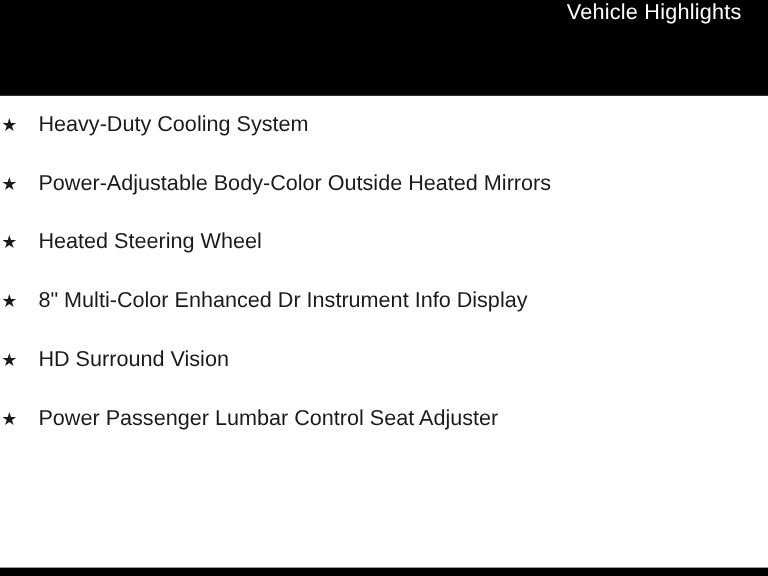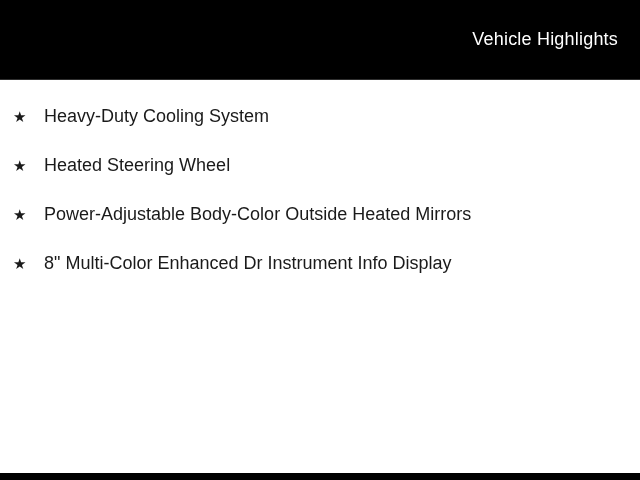--- a/index.html
+++ b/index.html
@@ -10,43 +10,42 @@
     background: #ffffff;
     overflow: hidden;
     font-family: "Liberation Sans", "DejaVu Sans", sans-serif;
   }
   .header {
     position: absolute;
     top: 0; left: 0; right: 0;
     height: 80px;
     background: #000000;
     display: flex;
-    align-items: center;
     justify-content: flex-end;
     padding-right: 22px;
     box-sizing: border-box;
     border-bottom: 1px solid #2e2e2e;
   }
   .header-title {
     color: #ffffff;
     font-size: 18px;
     font-weight: 400;
     letter-spacing: 0.2px;
   }
   .list {
     position: absolute;
     top: 80px; left: 0; right: 0;
     margin: 0;
     padding: 3px 0 0 0;
     list-style: none;
   }
   .item {
     height: 49px;
-    line-height: 67px;
-    padding-left: 13px;
+    line-height: 41px;
+    padding-left: 1px;
     white-space: nowrap;
     font-size: 18px;
     color: #1a1a1a;
   }
   .star {
     display: inline-block;
     width: 17px;
     margin-right: 9px;
     font-size: 15px;
     color: #1a1a1a;
@@ -74,33 +73,41 @@
   </div>
 
   <ul class="list">
   <li class="item">
     <span class="star">★</span>
     <span class="item-label">Heavy-Duty Cooling System</span>
   </li>
 
   <li class="item">
     <span class="star">★</span>
-    <span class="item-label">Heated Steering Wheel</span>
+    <span class="item-label">Power-Adjustable Body-Color Outside Heated Mirrors</span>
   </li>
 
   <li class="item">
     <span class="star">★</span>
-    <span class="item-label">Power-Adjustable Body-Color Outside Heated Mirrors</span>
+    <span class="item-label">Heated Steering Wheel</span>
   </li>
 
 
   <li class="item">
     <span class="star">★</span>
     <span class="item-label">8" Multi-Color Enhanced Dr Instrument Info Display</span>
   </li>
 
+  <li class="item">
+    <span class="star">★</span>
+    <span class="item-label">HD Surround Vision</span>
+  </li>
 
+  <li class="item">
+    <span class="star">★</span>
+    <span class="item-label">Power Passenger Lumbar Control Seat Adjuster</span>
+  </li>
 
 </ul>
 
   <div class="footer"></div>
 
 </div>
 
 </body></html>

